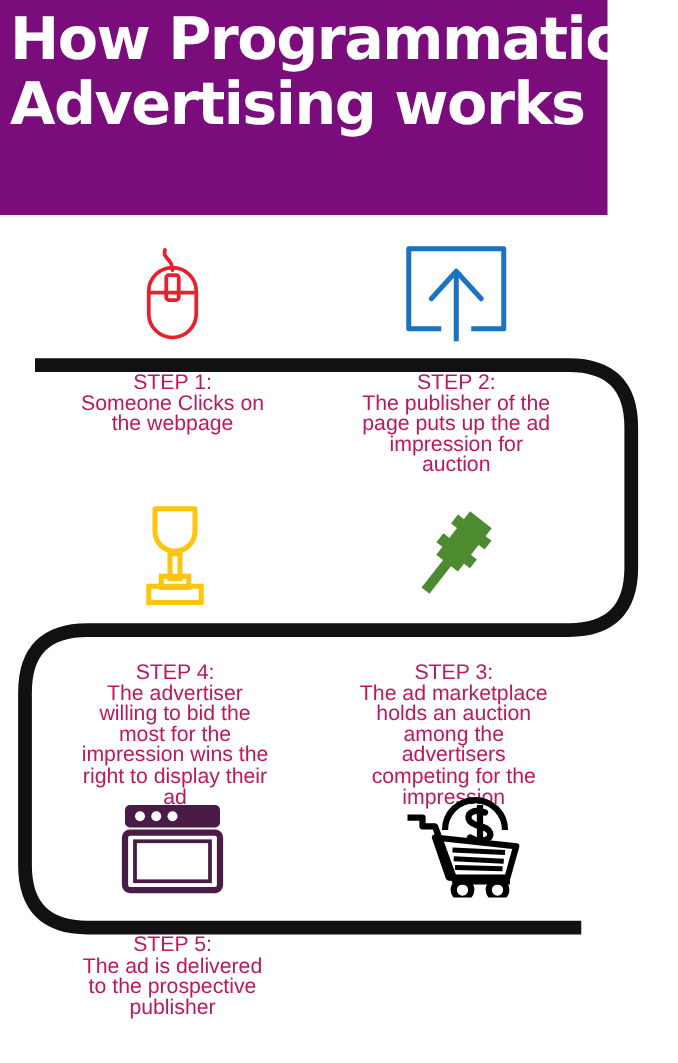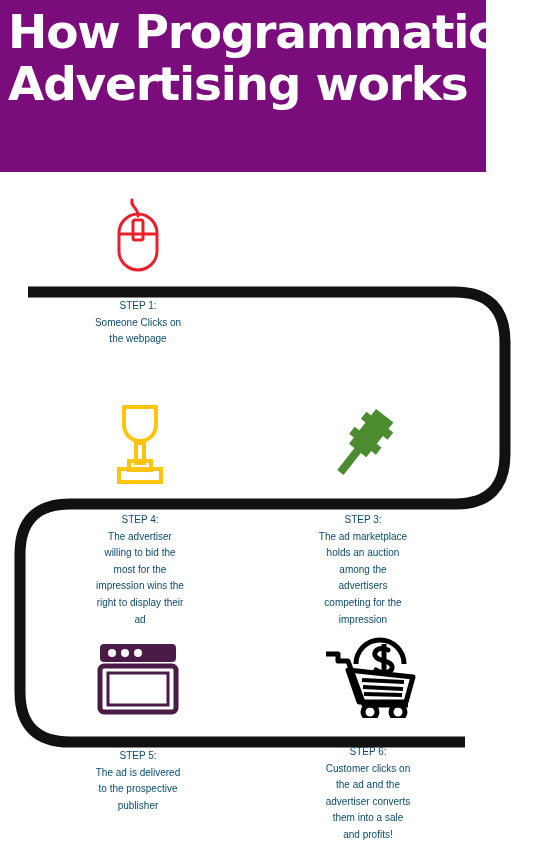--- a/index.html
+++ b/index.html
@@ -60,41 +60,41 @@
     text-align: center;
   }
   .step-icon {
     height: 96px;
     display: flex;
     align-items: center;
     justify-content: center;
   }
   .step-text {
     font-family: "Liberation Sans", sans-serif;
-    font-size: 10px;
+    font-size: 17px;
     line-height: 16.6px;
-    color: #0c4a6e;
+    color: #be185d;
     white-space: pre-line;
     padding: 0 18px;
   }
 
   
   #step1 { left: 28px;  top: 186px; }
   #step2 { left: 255px; top: 186px; }
   #step4 { left: 30px;  top: 394px; }
   #step3 { left: 253px; top: 394px; }
   #step5 { left: 28px;  top: 630px; }
   #step6 { left: 258px; top: 626px; }
 
   #step1 .step-text, #step2 .step-text,
   #step3 .step-text, #step4 .step-text,
   #step5 .step-text, #step6 .step-text {
     margin-top: 16px;
   }
-  #step4 .step-text, #step3 .step-text { margin-top: 22px; }
+  #step4 .step-text, #step3 .step-text { margin-top: 40px; }
   #step5 .step-text, #step6 .step-text { margin-top: 22px; }
 </style>
 </head>
 <body>
 
 <div id="infographic">
 
   <div class="header-banner">
     <div class="header-title">How Programmatic
 Advertising works</div>
@@ -120,20 +120,34 @@
         <rect x="11" y="20" width="38" height="56" rx="19" ry="19" fill="none" stroke="#e8202c" stroke-width="3"></rect>
         <line x1="11" y1="40" x2="49" y2="40" stroke="#e8202c" stroke-width="3"></line>
         <rect x="25" y="26" width="10" height="20" rx="2" ry="2" fill="none" stroke="#e8202c" stroke-width="3"></rect>
       </svg>
     </div>
     <div class="step-text">STEP 1:
 Someone Clicks on
 the webpage</div>
   </div>
 
+  <div class="step" id="step2">
+    <div class="step-icon">
+      <svg width="92" height="86" viewBox="0 0 92 86">
+        <path d="M34 72 L8 72 L8 8 L84 8 L84 72 L58 72" fill="none" stroke="#1a72c4" stroke-width="4" stroke-linejoin="round"></path>
+        <line x1="46" y1="82" x2="46" y2="26" stroke="#1a72c4" stroke-width="4"></line>
+        <path d="M26 48 L46 26 L66 48" fill="none" stroke="#1a72c4" stroke-width="4" stroke-linejoin="round" stroke-linecap="round"></path>
+      </svg>
+    </div>
+    <div class="step-text">STEP 2:
+The publisher of the
+page puts up the ad
+impression for
+auction</div>
+  </div>
 
   <div class="step" id="step4">
     <div class="step-icon">
       <svg width="60" height="86" viewBox="0 0 60 86">
         <path d="M14 8 L46 8 L46 26 A16 16 0 0 1 14 26 Z" fill="none" stroke="#ffc40d" stroke-width="4" stroke-linejoin="round"></path>
         <rect x="26" y="44" width="8" height="20" fill="none" stroke="#ffc40d" stroke-width="4"></rect>
         <rect x="19" y="62" width="22" height="9" fill="none" stroke="#ffc40d" stroke-width="4"></rect>
         <rect x="9" y="70" width="42" height="13" fill="none" stroke="#ffc40d" stroke-width="4"></rect>
       </svg>
     </div>
@@ -191,21 +205,15 @@
         <line x1="66" y1="14" x2="66" y2="46" stroke="#000000" stroke-width="5"></line>
         <path d="M8 24 L20 24 L20 31 L30 31 L46 75 L90 75" fill="none" stroke="#000000" stroke-width="5" stroke-linejoin="round"></path>
         <path d="M30 40 L95 47 L88 72 L41 72 Z" fill="none" stroke="#000000" stroke-width="5" stroke-linejoin="round"></path>
         <line x1="44" y1="50" x2="86" y2="52" stroke="#000000" stroke-width="4"></line>
         <line x1="45" y1="57" x2="85" y2="59" stroke="#000000" stroke-width="4"></line>
         <line x1="46" y1="64" x2="84" y2="65" stroke="#000000" stroke-width="4"></line>
         <circle cx="52" cy="82" r="7" fill="none" stroke="#000000" stroke-width="5"></circle>
         <circle cx="80" cy="82" r="7" fill="none" stroke="#000000" stroke-width="5"></circle>
       </svg>
     </div>
-    <div class="step-text">STEP 6:
-Customer clicks on
-the ad and the
-advertiser converts
-them into a sale
-and profits!</div>
   </div>
 
 </div>
 
 </body></html>

